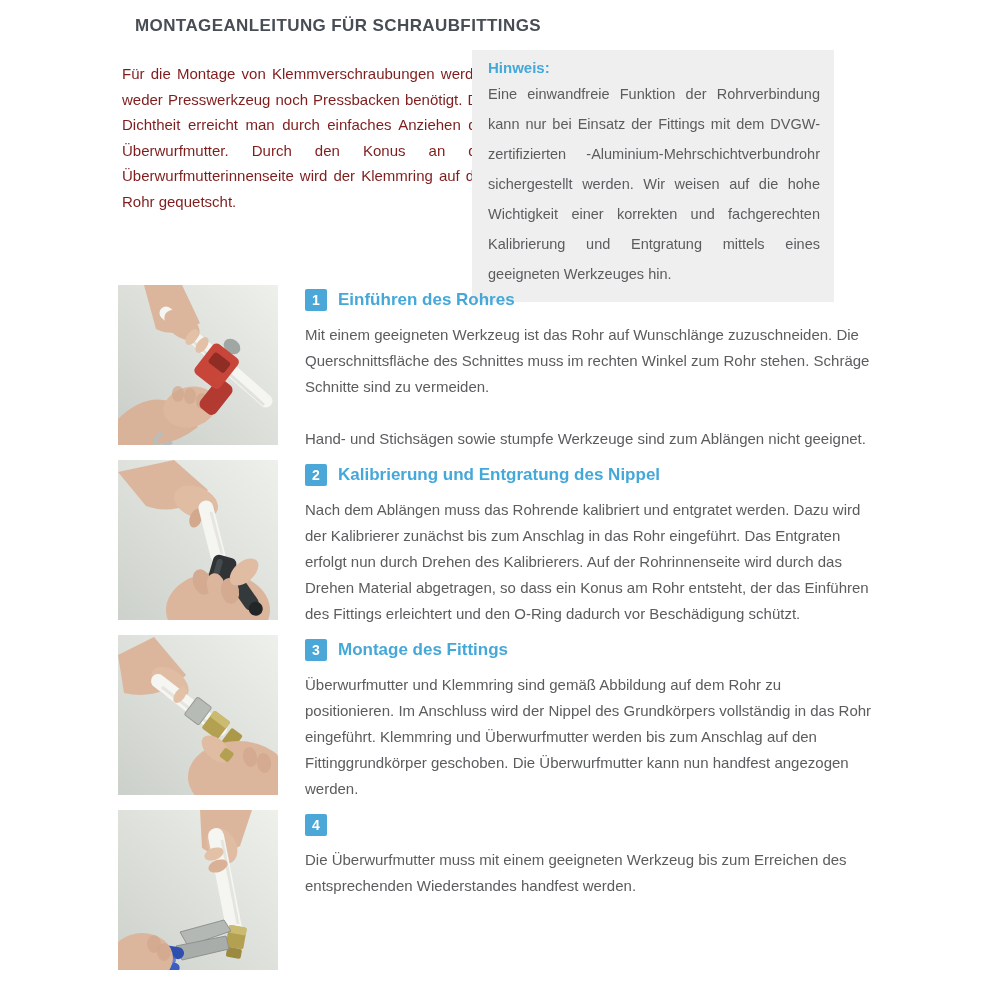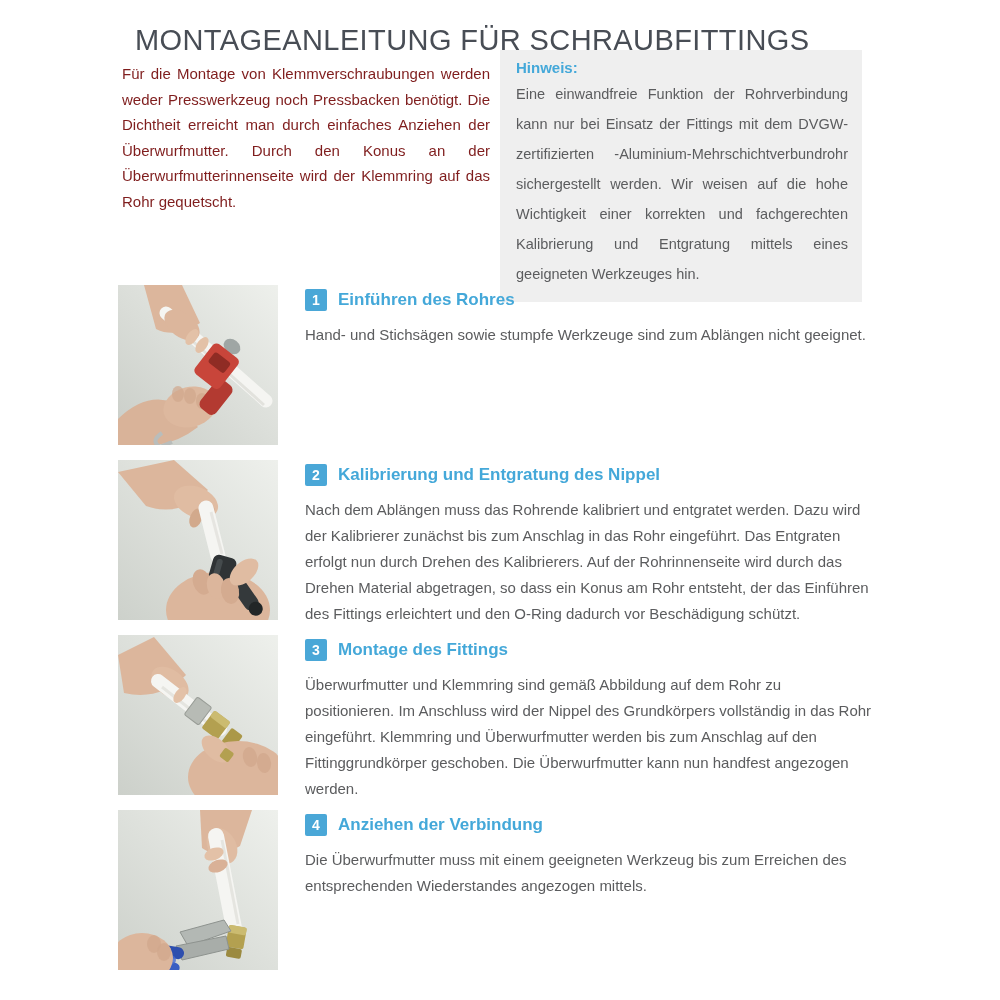--- a/index.html
+++ b/index.html
@@ -2,47 +2,47 @@
 <html lang="de"><head>
 <meta charset="utf-8">
 <style>
   html,body { margin:0; padding:0; background:#ffffff; }
   #canvas {
     position:relative; width:1000px; height:1000px; background:#ffffff;
     font-family:"Liberation Sans","DejaVu Sans",sans-serif; overflow:hidden;
   }
   .page-title {
     position:absolute; left:135px; top:5px;
-    font-size:29px; font-weight:normal; letter-spacing:.4px;
+    font-size:17px; font-weight:bold; letter-spacing:.4px;
     color:#484d55; white-space:nowrap;
   }
   .intro {
     position:absolute; left:122px; top:46px; width:368px;
     font-size:15px; line-height:25.5px; color:#7f1d1d; text-align:justify;
   }
   .note-box {
-    position:absolute; left:500px; top:50px; width:362px; min-height:148px;
+    position:absolute; left:472px; top:50px; width:362px; min-height:148px;
     background:#efefef; box-sizing:border-box; padding:9px 14px 13px 16px;
   }
   .note-label { font-size:15px; font-weight:bold; color:#44a8d9; margin:0 0 3px 0; }
   .note-text  { font-size:14.5px; line-height:30px; color:#5b5c5e; text-align:justify; margin:0; }
   .step { position:absolute; left:118px; width:760px; height:162px; }
   .step-1 { top:285px; } .step-2 { top:460px; } .step-3 { top:635px; } .step-4 { top:810px; }
   .photo { position:absolute; left:0; top:0; width:160px; height:160px; display:block; }
   .step-content { position:absolute; left:187px; top:4px; width:568px; }
   .step-head { display:flex; align-items:center; gap:11px; }
   .badge {
     width:22px; height:22px; border-radius:2px; background:#4aa7d7;
     color:#ffffff; font-size:14px; font-weight:bold;
     display:flex; align-items:center; justify-content:center; flex:0 0 auto;
   }
   .step-title { font-size:17px; font-weight:bold; color:#44a8d9; }
   .step-text { margin-top:11px; }
   .step-text p { margin:0; font-size:15px; line-height:26px; color:#5b5c5e; }
-  .step-text p + p { }
+  .step-text p + p { margin-top:26px; }
 </style>
 </head>
 <body>
 
 <div id="canvas">
 
   <h1 class="page-title">MONTAGEANLEITUNG FÜR SCHRAUBFITTINGS</h1>
 
   <p class="intro">Für die Montage von Klemmverschraubungen werden weder Presswerkzeug noch Pressbacken benötigt. Die Dichtheit erreicht man durch einfaches Anziehen der Überwurfmutter. Durch den Konus an der Überwurfmutterinnenseite wird der Klemmring auf das Rohr gequetscht.</p>
 
@@ -78,20 +78,21 @@
       <ellipse cx="64" cy="40" rx="20" ry="12" fill="#dcb69c" transform="rotate(36 64 40)"></ellipse>
       <ellipse cx="74" cy="52" rx="5" ry="9" fill="#e3c1a7" transform="rotate(36 74 52)"></ellipse>
       <ellipse cx="84" cy="60" rx="5" ry="9" fill="#e3c1a7" transform="rotate(36 84 60)"></ellipse>
     </svg>
     <div class="step-content">
       <div class="step-head">
         <div class="badge">1</div>
         <div class="step-title">Einführen des Rohres</div>
       </div>
       <div class="step-text">
+        <p>Mit einem geeigneten Werkzeug ist das Rohr auf Wunschlänge zuzuschneiden. Die Querschnittsfläche des Schnittes muss im rechten Winkel zum Rohr stehen. Schräge Schnitte sind zu vermeiden.</p>
         <p>Hand- und Stichsägen sowie stumpfe Werkzeuge sind zum Ablängen nicht geeignet.</p>
       </div>
     </div>
   </section>
 
   <section class="step step-2">
     <svg class="photo" viewBox="0 0 160 160" xmlns="http://www.w3.org/2000/svg">
       <defs>
         <linearGradient id="bg2" x1="1" y1="0" x2="0" y2="1">
           <stop offset="0" stop-color="#eef0ec"></stop>
@@ -203,21 +204,20 @@
       </g>
       <ellipse cx="42" cy="140" rx="6" ry="5" fill="#4a6ed2" opacity=".8"></ellipse>
       <ellipse cx="52" cy="150" rx="6" ry="5" fill="#4a6ed2" opacity=".8"></ellipse>
       <ellipse cx="24" cy="148" rx="31" ry="25" fill="#dcb69c"></ellipse>
       <ellipse cx="36" cy="134" rx="7" ry="9" fill="#d0a78b" opacity=".7"></ellipse>
       <ellipse cx="46" cy="142" rx="7" ry="9" fill="#d0a78b" opacity=".7"></ellipse>
     </svg>
     <div class="step-content">
       <div class="step-head">
         <div class="badge">4</div>
-        <div class="step-title">Anziehen der Verbindung</div>
-      </div>
-      <div class="step-text">
-        <p>Die Überwurfmutter muss mit einem geeigneten Werkzeug bis zum Erreichen des entsprechenden Wiederstandes angezogen mittels.</p>
+      </div>
+      <div class="step-text">
+        <p>Die Überwurfmutter muss mit einem geeigneten Werkzeug bis zum Erreichen des entsprechenden Wiederstandes handfest werden.</p>
       </div>
     </div>
   </section>
 
 </div>
 
 </body></html>

